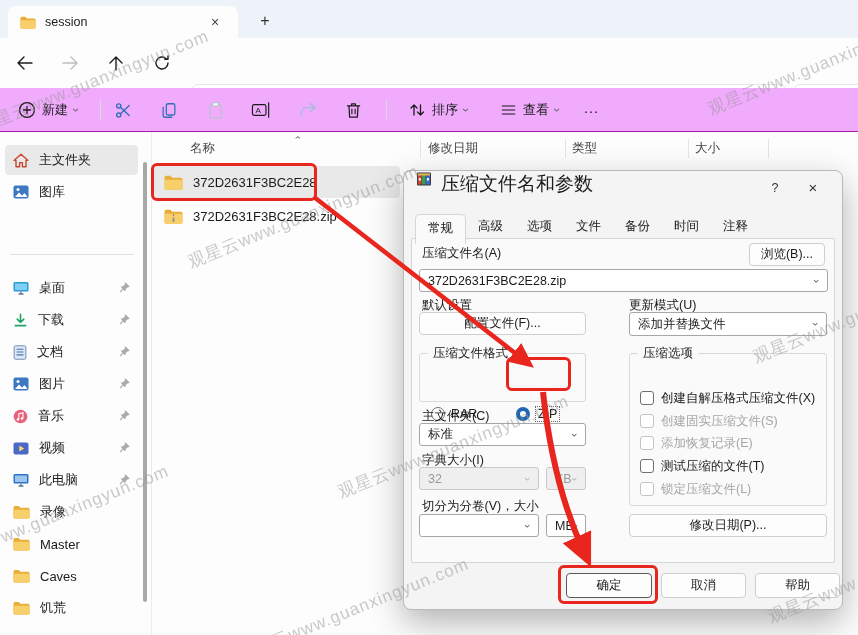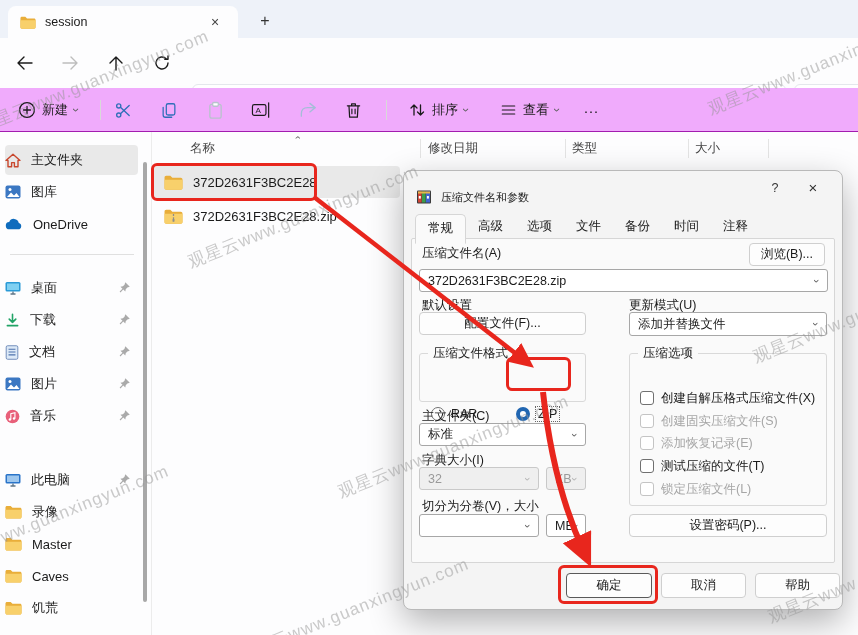--- a/index.html
+++ b/index.html
@@ -34,41 +34,41 @@
     border-bottom:1px solid #a21caf; }
   .tbgroup{ position:absolute; top:7px; height:30px; display:flex; align-items:center; gap:6px;
     padding:0 8px; border-radius:4px; }
   .tbico{ position:absolute; top:7px; width:34px; height:30px; display:flex; align-items:center;
     justify-content:center; border-radius:4px; }
   .tbsep{ position:absolute; top:12px; width:1px; height:20px; background:#d9d9d9; }
   .chev-down{ display:inline-block; transform:rotate(90deg); color:#5f5f5f; font-size:12px; }
   
   .sidebar{ position:absolute; left:0; top:132px; width:150px; bottom:0; background:#fdfdfe; }
   .sbitem{ position:absolute; left:5px; width:133px; height:30px; border-radius:4px;
-    display:flex; align-items:center; gap:10px; padding:0 0; font-size:13px; }
+    display:flex; align-items:center; gap:10px; padding:0 8px; font-size:13px; }
   .sbitem.sel{ background:#e9e9e9; }
   .sbpin{ position:absolute; right:7px; top:8px; opacity:.75; }
   .sbdivider{ position:absolute; left:10px; width:124px; height:1px; background:#e0e0e0; }
   .sbscroll{ position:absolute; left:143px; top:30px; width:4px; height:440px; background:#a8a8a8; border-radius:2px; }
   .splitline{ position:absolute; left:151px; top:132px; bottom:0; width:1px; background:#ececec; }
   
   .listhead{ position:absolute; left:150px; top:136px; right:0; height:26px; font-size:12.5px; color:#454545; }
   .colname{ position:absolute; top:4px; }
   .coldiv{ position:absolute; top:3px; width:1px; height:19px; background:#e4e4e4; }
   .sortcaret{ position:absolute; left:146px; top:-4px; color:#666; font-size:10px;
     transform:rotate(-90deg); }
   .frow{ position:absolute; left:154px; width:246px; height:32px; display:flex; align-items:center;
     gap:10px; padding:0 10px; border-radius:4px; font-size:13px; }
   .frow.sel{ background:#e9e9e9; }
   
   .dialog{ position:absolute; left:403px; top:170px; width:440px; height:440px; background:#f4f4f4;
     border:1px solid #b9b9b9; border-radius:8px; box-shadow:0 12px 34px rgba(0,0,0,.3); z-index:10;
     font-size:12.5px; }
-  .dtitle{ position:absolute; left:0; top:0; right:0; height:34px; display:flex; align-items:flex-end;
-    gap:9px; padding:0 12px; font-size:11px; }
+  .dtitle{ position:absolute; left:0; top:0; right:0; height:34px; display:flex; align-items:flex-start;
+    gap:9px; padding:0 12px; font-size:19px; }
   .dhelp{ position:absolute; right:52px; top:5px; width:30px; height:24px; text-align:center;
     line-height:24px; color:#333; }
   .dclose{ position:absolute; right:12px; top:5px; width:34px; height:24px; text-align:center;
     line-height:24px; font-size:15px; color:#333; }
   .dtabs{ position:absolute; left:11px; top:42px; display:flex; z-index:3; }
   .dtab{ padding:5px 12px 6px; color:#1b1b1b; }
   .dtab.active{ background:#fafafa; border:1px solid #d6d6d6; border-bottom:1px solid #fafafa;
     border-radius:5px 5px 0 0; transform:translateY(1px); }
   .dpage{ position:absolute; left:7px; right:7px; top:67px; height:325px; background:#fafafa;
     border:1px solid #d6d6d6; border-radius:2px; }
@@ -234,26 +234,20 @@
       <span>主文件夹</span>
     </div>
     <div class="sbitem" style="top:45px">
       <svg width="16" height="14" viewBox="0 0 16 14">
           <rect x=".5" y=".5" width="15" height="13" rx="2" fill="#3b77c2"></rect>
           <circle cx="5" cy="4.6" r="1.5" fill="#fff"></circle>
           <path d="M2 12l4-4.5 3 3 2.5-2.5 3 4z" fill="#fff"></path>
         </svg>
       <span>图库</span>
     </div>
-    <div class="sbitem" style="top:77px">
-      <svg width="18" height="12" viewBox="0 0 18 12">
-          <path d="M4.6 11.3a3.6 3.6 0 0 1-.4-7.2A5 5 0 0 1 13.8 5a3.2 3.2 0 0 1-.6 6.3z" fill="#0f6cbd"></path>
-        </svg>
-      <span>OneDrive</span>
-    </div>
     <div class="sbdivider" style="top:122px"></div>
 
     <div class="sbitem" style="top:141px">
       <svg width="16" height="14" viewBox="0 0 16 14">
           <rect x=".5" y="1" width="15" height="9.5" rx="1.5" fill="#2a9ad6"></rect>
           <rect x="2" y="2.5" width="12" height="6.5" fill="#7fd0f2"></rect>
           <path d="M5.5 13h5M8 10.5V13" stroke="#5f7486" stroke-width="1.3"></path>
         </svg>
       <span>桌面</span>
       <svg class="sbpin" width="13" height="13" viewBox="0 0 16 16">
@@ -292,20 +286,30 @@
         </svg>
     </div>
     <div class="sbitem" style="top:269px">
       <svg width="15" height="15" viewBox="0 0 16 16">
           <circle cx="8" cy="8" r="7.3" fill="#e8607a"></circle>
           <path d="M6.2 11.2V5l4.4-1v6.2" stroke="#fff" stroke-width="1.2" fill="none"></path>
           <circle cx="5.2" cy="11.2" r="1.3" fill="#fff"></circle>
           <circle cx="9.6" cy="10.2" r="1.3" fill="#fff"></circle>
         </svg>
       <span>音乐</span>
+      <svg class="sbpin" width="13" height="13" viewBox="0 0 16 16">
+          <path d="M9 1.5 14.5 7l-3 1-2 2-.5 3-2.5-2.5L3 14l-1-1 3.5-3.5L3 7l3-.5 2-2z" fill="#8f8f8f"></path>
+        </svg>
+    </div>
+    <div class="sbitem" style="top:301px">
+      <svg width="16" height="13" viewBox="0 0 16 13">
+          <rect x=".5" y=".5" width="15" height="12" rx="2" fill="#4a67c9"></rect>
+          <path d="M6.3 3.6v5.8l5-2.9z" fill="#ffd75e"></path>
+        </svg>
+      <span>视频</span>
       <svg class="sbpin" width="13" height="13" viewBox="0 0 16 16">
           <path d="M9 1.5 14.5 7l-3 1-2 2-.5 3-2.5-2.5L3 14l-1-1 3.5-3.5L3 7l3-.5 2-2z" fill="#8f8f8f"></path>
         </svg>
     </div>
     <div class="sbitem" style="top:333px">
       <svg width="16" height="14" viewBox="0 0 16 14">
           <rect x=".5" y="1" width="15" height="9.5" rx="1.5" fill="#2a74c9"></rect>
           <rect x="2" y="2.5" width="12" height="6.5" fill="#9ec7ee"></rect>
           <path d="M5.5 13h5M8 10.5V13" stroke="#5f7486" stroke-width="1.3"></path>
         </svg>
@@ -471,21 +475,21 @@
 
     <span class="dlabel" style="left:18px;top:327px">切分为分卷(V)，大小</span>
     <div class="dcombo" style="left:15px;top:343px;width:120px;height:23px">
       <span></span>
       <span class="chev">›</span>
     </div>
     <div class="dcombo" style="left:142px;top:343px;width:40px;height:23px">
       <span>MB</span>
       <span class="chev">›</span>
     </div>
-    <div class="dbtn" style="left:225px;top:343px;width:198px;height:23px">设置密码(P)...</div>
+    <div class="dbtn" style="left:225px;top:343px;width:198px;height:23px">修改日期(P)...</div>
 
     <div class="dbtn" style="left:162px;top:402px;width:86px;height:25px;border-color:#5a5a5a">确定</div>
     <div class="dbtn" style="left:257px;top:402px;width:85px;height:25px">取消</div>
     <div class="dbtn" style="left:351px;top:402px;width:85px;height:25px">帮助</div>
   </div>
 
   <div class="redbox" style="left:151px;top:163px;width:166px;height:38px"></div>
   <div class="redbox" style="left:506px;top:357px;width:65px;height:34px"></div>
   <div class="redbox" style="left:558px;top:565px;width:100px;height:39px"></div>
 

